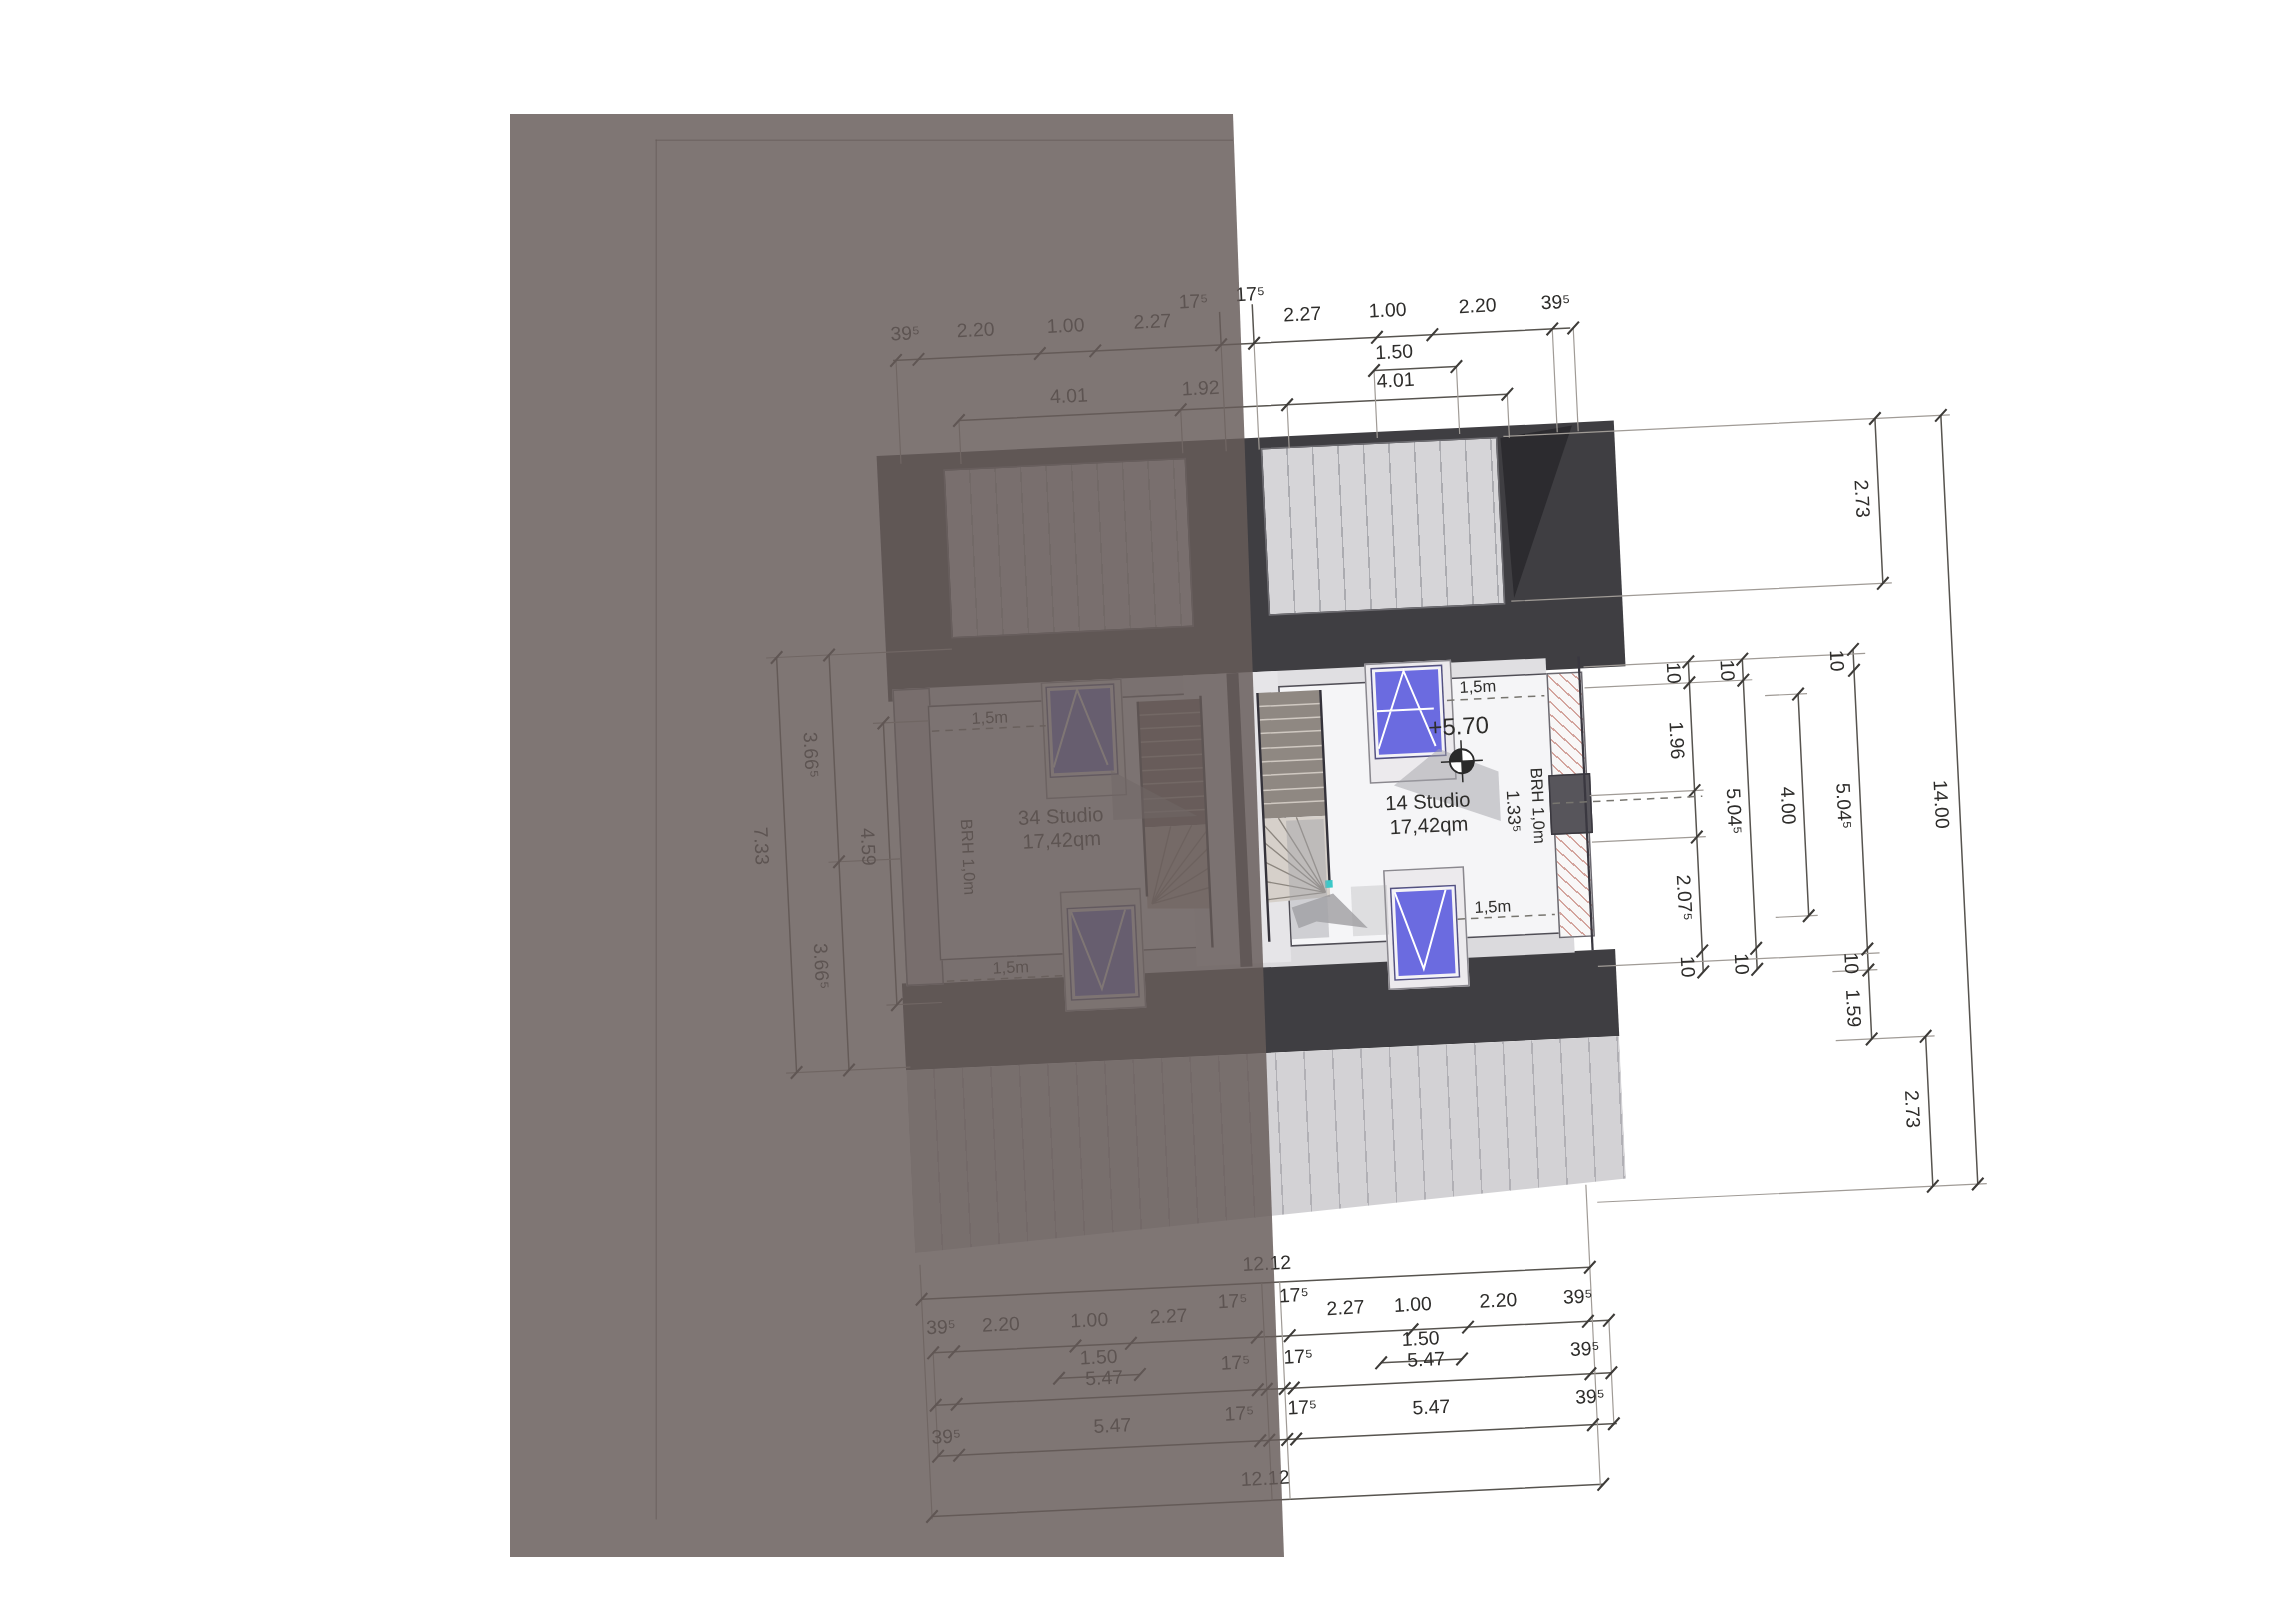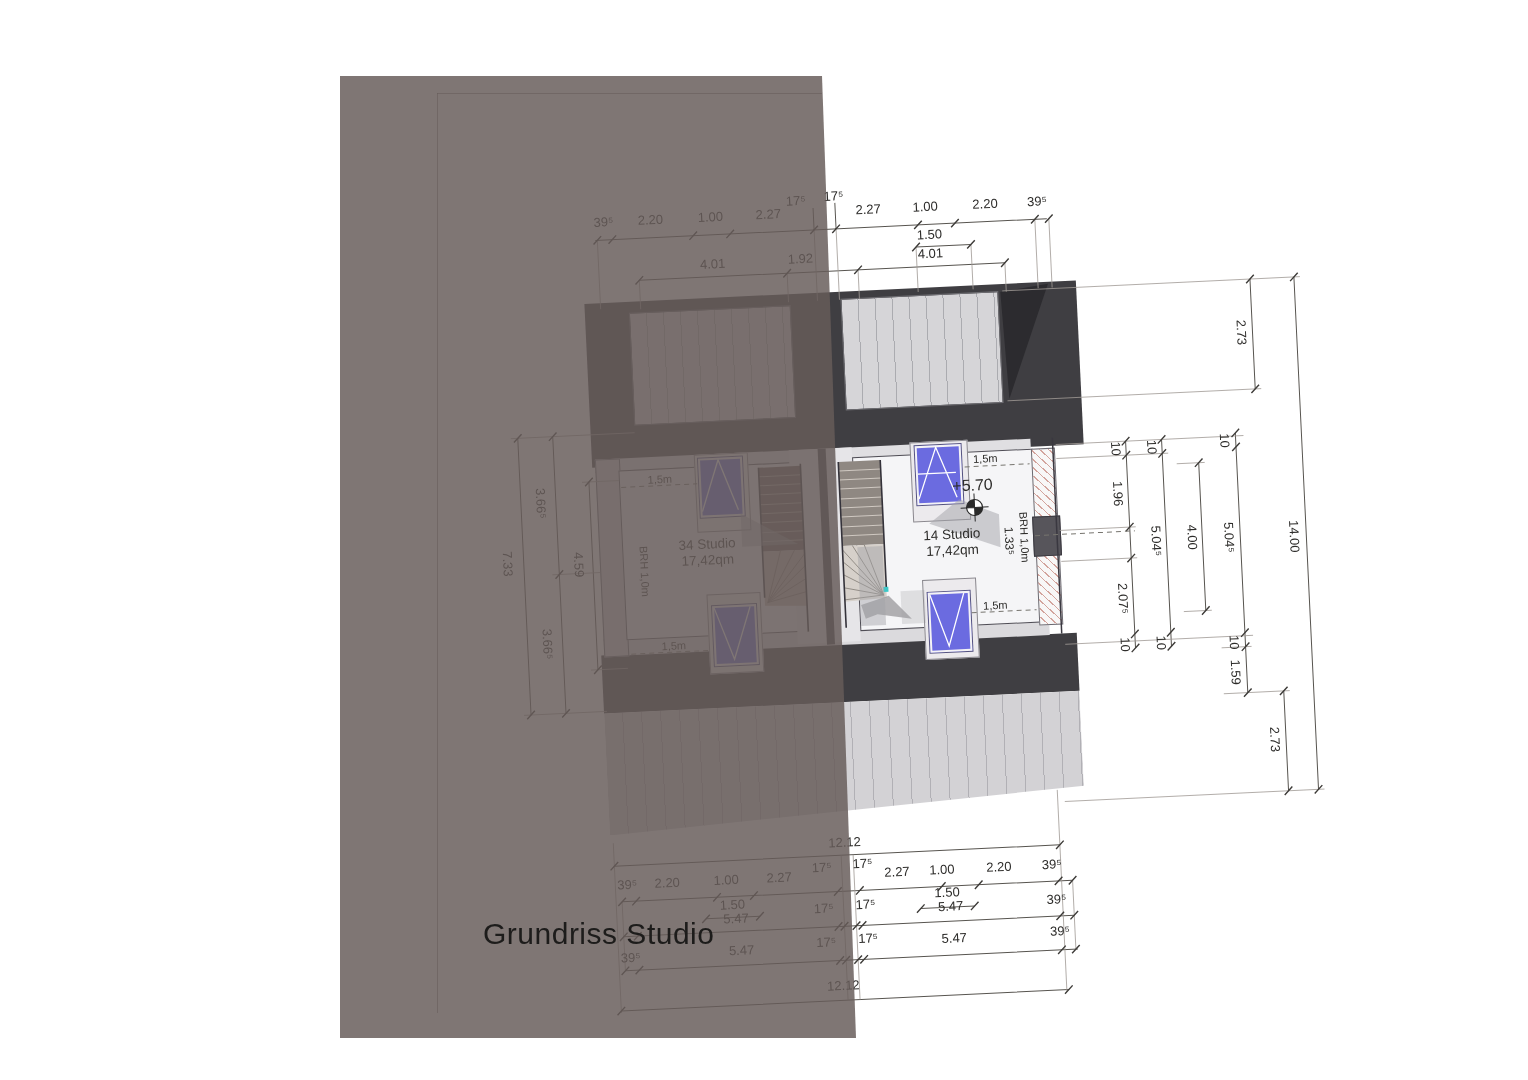--- a/index.html
+++ b/index.html
@@ -233,15 +233,14 @@
     <span class="dlv sm" style="left:1009px;top:549px;font-size:12px;">1.33⁵</span>
     <span class="dl sm" style="left:989px;top:466px;">1,5m</span>
     <span class="dl sm" style="left:992px;top:613px;">1,5m</span>
   </div>
 
   <div class="abs faintline" style="left:437px;top:93px;width:1px;height:920px;"></div>
   <div class="abs faintline" style="left:437px;top:93px;width:385px;height:1px;"></div>
 
   <div id="overlay"></div>
 
-  <div id="title">Grundriss Studio</div>
 
 </div>
 
 </body></html>

